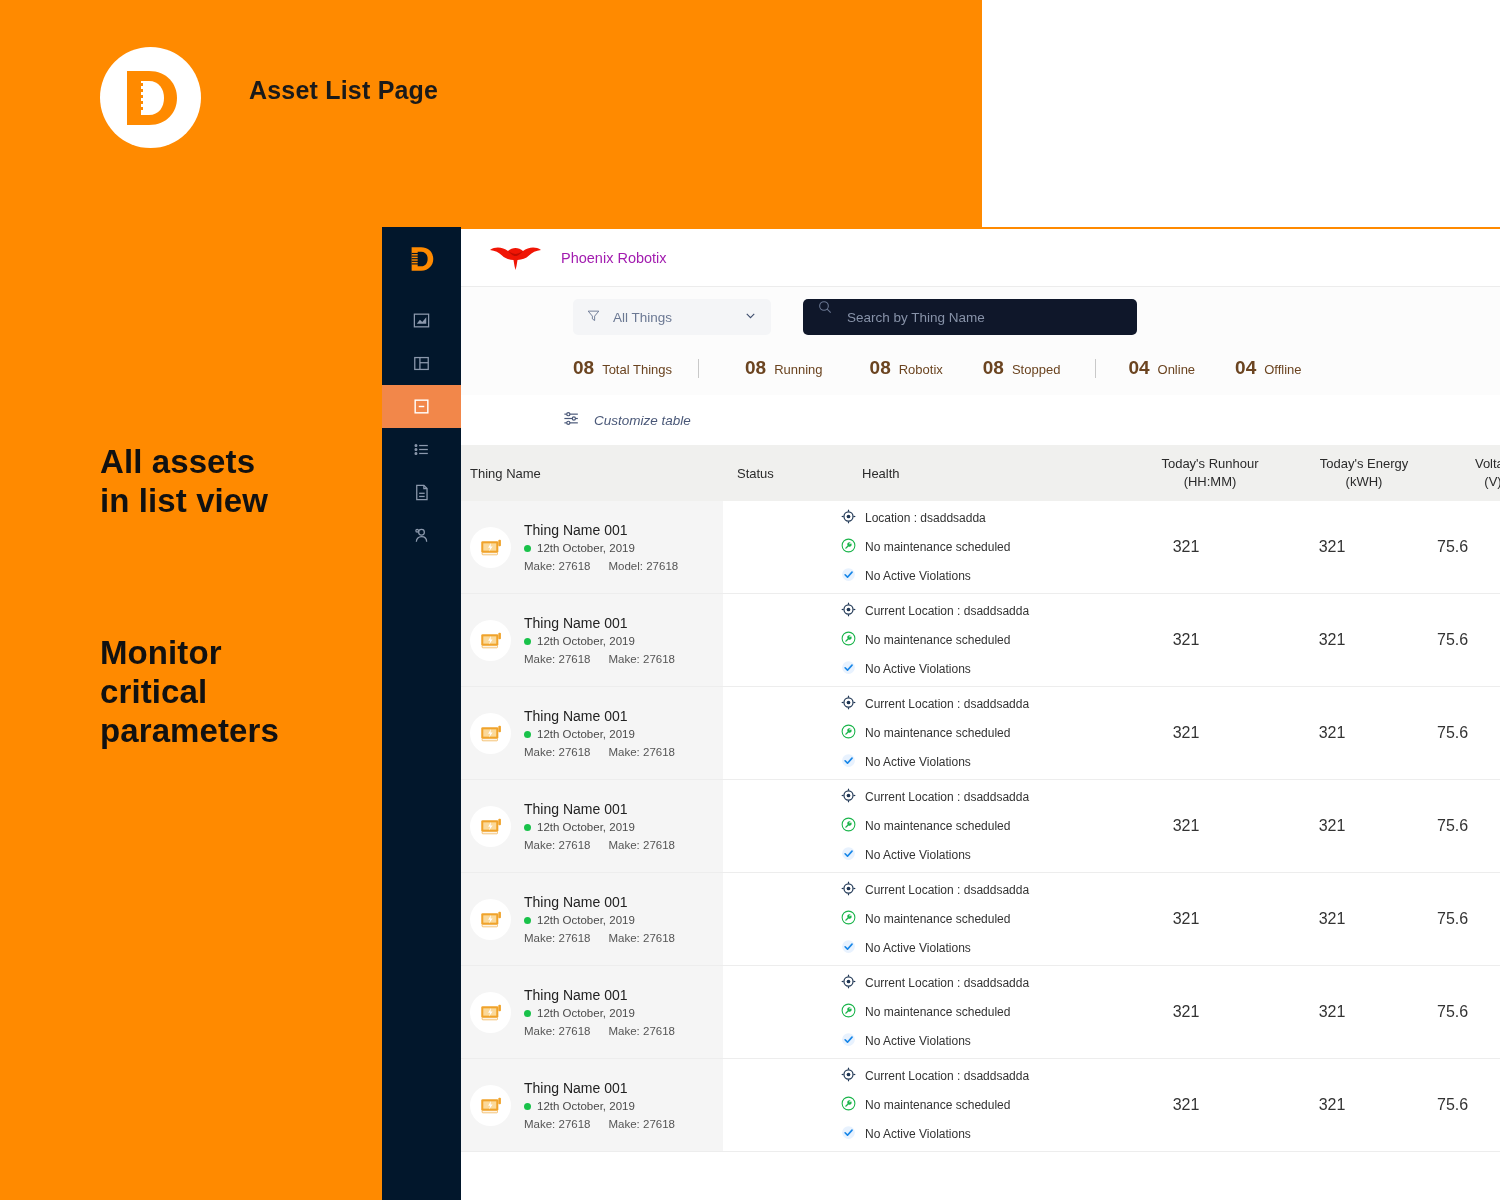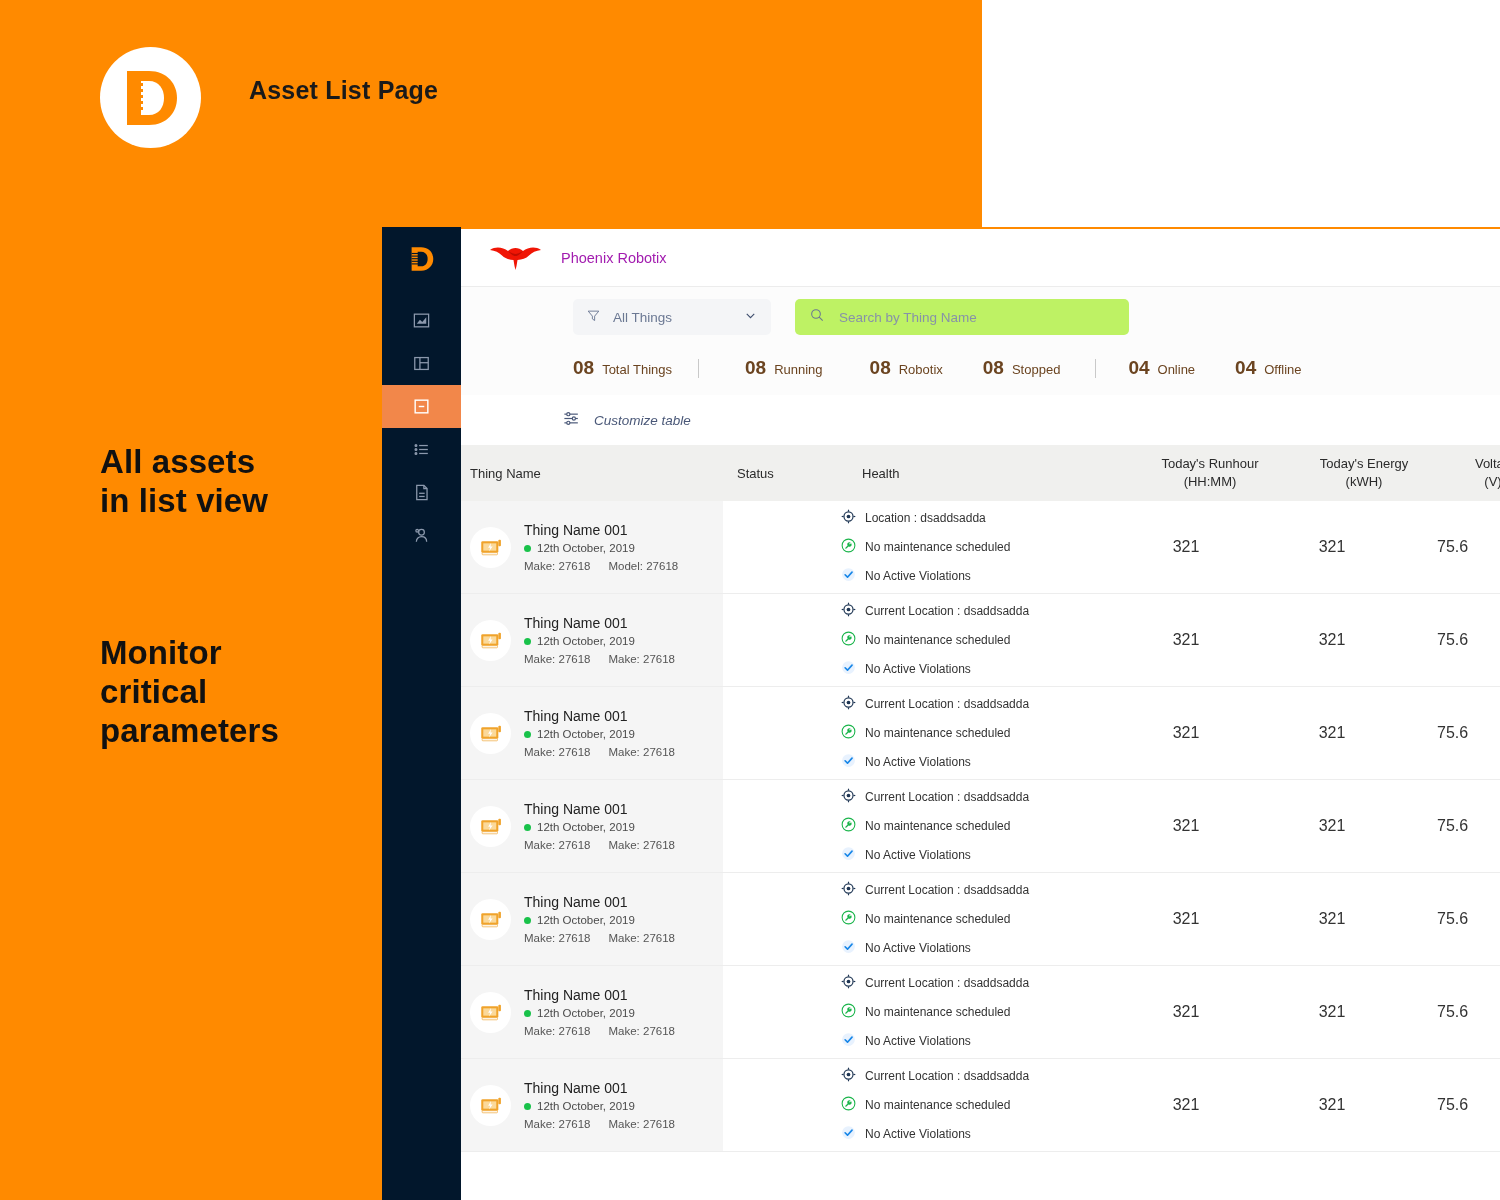--- a/index.html
+++ b/index.html
@@ -86,30 +86,30 @@
     border-bottom: 1px solid #ececec;
     background: #ffffff;
   }
   .brand-name { font-size: 14.5px; color: #a21caf; }
 
   .filterzone { background: #FCFCFC; padding: 12px 0 0 0; }
 
   .thingtype-label {
     font-size: 12.5px; color: #5a5a5a; margin-left: 112px; margin-bottom: 7px;
   }
-  .filterrow { display: flex; align-items: center; margin-left: 112px; gap: 24px; }
+  .filterrow { display: flex; align-items: center; margin-left: 112px; gap: 32px; }
   .select-box {
     width: 198px; height: 36px; background: #F4F5F7; border-radius: 5px;
     display: flex; align-items: center; padding: 0 13px; gap: 12px;
     cursor: pointer;
   }
   .select-text { flex: 1; font-size: 13.5px; color: #6b7893; }
   .search-box {
-    width: 334px; height: 36px; background: #bef264; border-radius: 5px;
-    display: flex; align-items: center; padding: 0 14px; gap: 14px;
+    width: 334px; height: 36px; background: #0f172a; border-radius: 5px;
+    display: flex; padding: 0 14px; gap: 14px;
   }
   .search-box input {
     flex: 1; border: none; background: transparent; outline: none;
     font-family: "Liberation Sans", sans-serif;
     font-size: 13.5px; color: #6b7893;
   }
   .search-box input::placeholder { color: #8792a8; }
 
   .statsrow {
     display: flex; align-items: baseline; margin-left: 112px;

